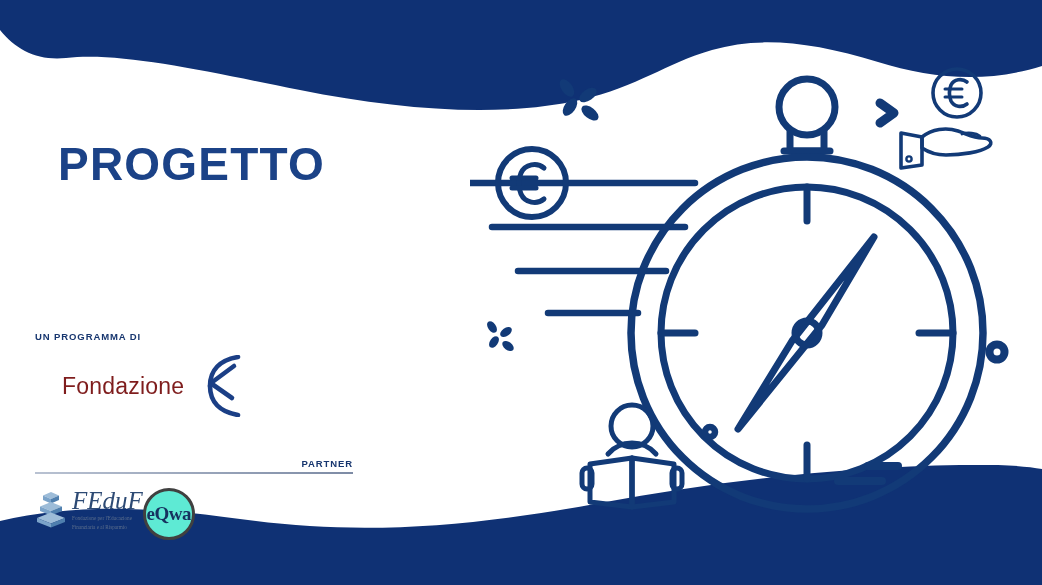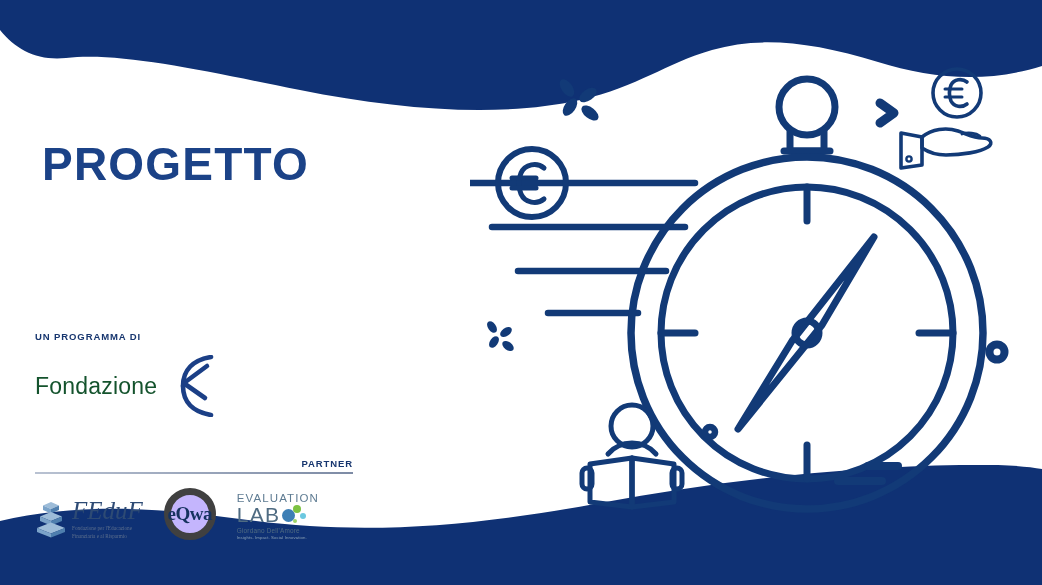--- a/index.html
+++ b/index.html
@@ -19,21 +19,21 @@
     position: absolute;
     left: 0;
     pointer-events: none;
   }
   #wave-top { top: 0; }
   #wave-bottom { bottom: 0; }
 
   
   #title-block {
     position: absolute;
-    left: 42px;
+    left: 58px;
     top: 134px;
     width: 430px;
   }
   #title-block .tline {
     display: block;
     font-family: "Liberation Sans", sans-serif;
     font-weight: bold;
     font-size: 46px;
     line-height: 60px;
     letter-spacing: 1.2px;
@@ -58,23 +58,24 @@
   #cariplo-row {
     display: flex;
     align-items: center;
     gap: 14px;
   }
   #cariplo-words {
     line-height: 1;
   }
   #cariplo-fondazione {
     font-size: 23px;
-    color: #14532d;
+    color: #7f1d1d;
     letter-spacing: 0.2px;
     font-weight: normal;
+    margin-left: 27px;
   }
   #cariplo-name {
     font-size: 26px;
     font-weight: bold;
     letter-spacing: 1.3px;
     color: #17366f;
     margin-top: 1px;
   }
 
   
@@ -93,22 +94,21 @@
     margin-bottom: 3px;
   }
   #partner-rule {
     height: 2px;
     background: linear-gradient(to right, #b9c2d2, #7d8ba5);
     width: 100%;
   }
   #partner-logos {
     margin-top: 14px;
     display: flex;
-    align-items: flex-end;
-    gap: 21px;
+    align-items: flex-start;
   }
 
   
   .feduf {
     display: flex;
     align-items: center;
     gap: 5px;
   }
   .feduf-text { line-height: 1; }
   .feduf-word {
@@ -125,25 +125,25 @@
     line-height: 6.6px;
     margin-top: 2px;
     max-width: 92px;
   }
 
   
   .eqwa {
     width: 52px;
     height: 52px;
     border-radius: 50%;
-    border: 7px solid #404040;
+    border: 3px solid #404040;
     display: flex;
     align-items: center;
     justify-content: center;
-    background: #c4b5fd;
+    background: #5eead4;
     box-sizing: border-box;
   }
   .eqwa-inner {
     font-family: "Liberation Serif", serif;
     font-size: 19px;
     font-weight: bold;
     color: #16325f;
     letter-spacing: -0.5px;
   }
 
@@ -250,34 +250,20 @@
           <div class="feduf-word">FEduF</div>
           <div class="feduf-sub">Fondazione per l'Educazione</div>
           <div class="feduf-sub">Finanziaria e al Risparmio</div>
         </div>
       </div>
 
       <div class="eqwa">
         <span class="eqwa-inner">eQwa</span>
       </div>
 
-      <div class="evlab">
-        <div class="evlab-l1">EVALUATION</div>
-        <div class="evlab-l2row">
-          <span class="evlab-l2">LAB</span>
-          <span class="evlab-dots">
-            <span style="width:13px;height:13px;background:#3d7fb5;left:1px;top:4px;"></span>
-            <span style="width:8px;height:8px;background:#7cc242;left:12px;top:0px;"></span>
-            <span style="width:6px;height:6px;background:#6cc8e0;left:19px;top:8px;"></span>
-            <span style="width:4px;height:4px;background:#9fd468;left:12px;top:14px;"></span>
-          </span>
-        </div>
-        <div class="evlab-l3">Giordano Dell'Amore</div>
-        <div class="evlab-l4">Insights. Impact. Social Innovation.</div>
-      </div>
 
     </div>
   </div>
 
   <svg id="illustration" viewBox="0 0 572 470">
     <g fill="none" stroke="#123a77" stroke-width="6.5" stroke-linecap="round" stroke-linejoin="round">
 
       <g>
         <line x1="0" y1="128" x2="225" y2="128"></line>
         <line x1="22" y1="172" x2="215" y2="172"></line>

